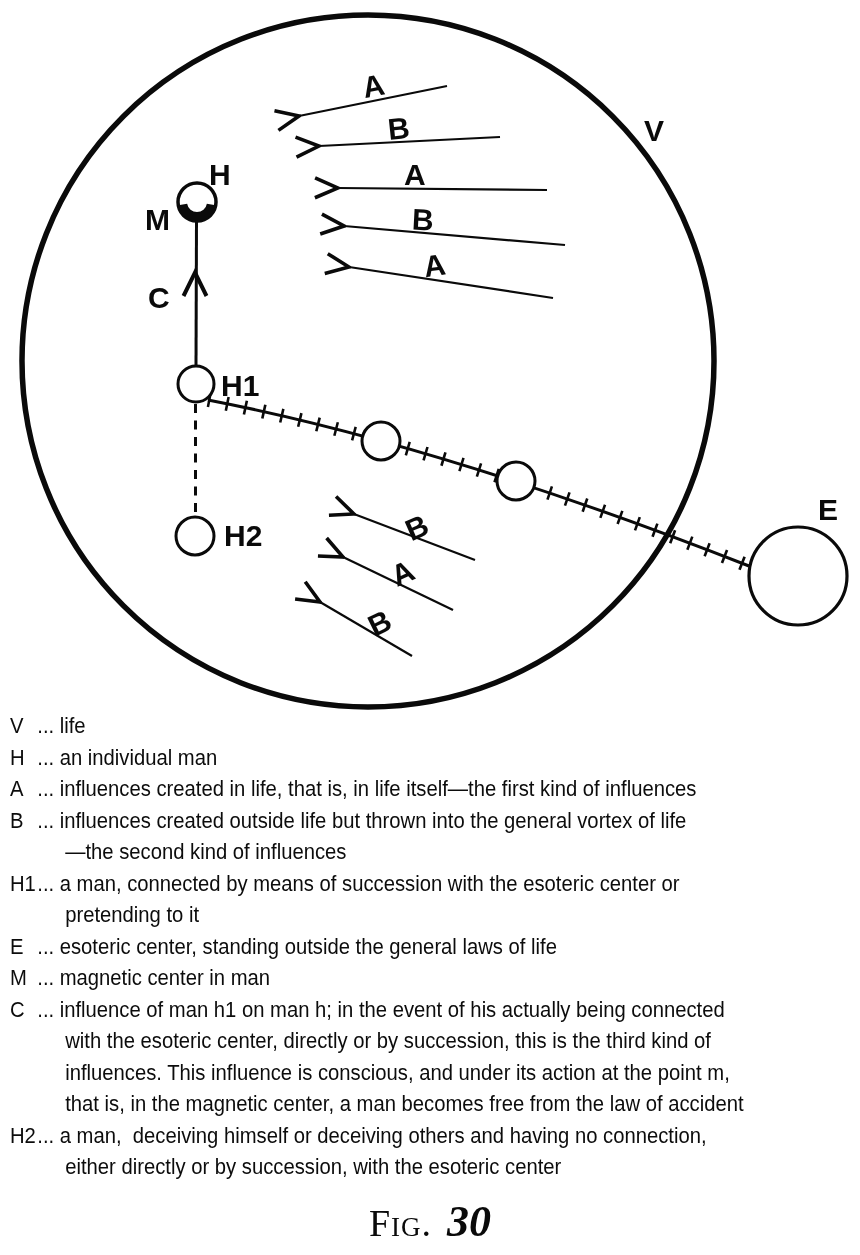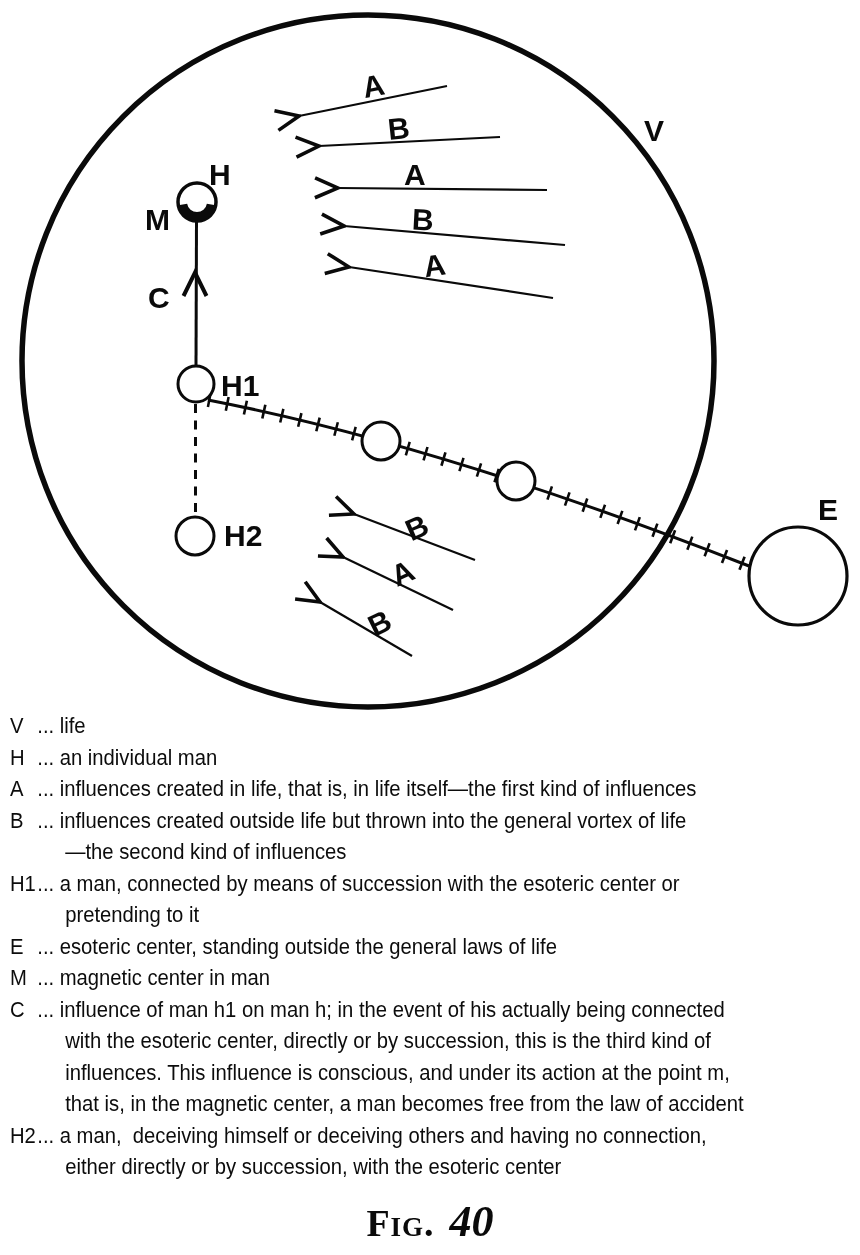--- a/index.html
+++ b/index.html
@@ -11,21 +11,21 @@
   .legend{position:absolute;left:10px;top:710px;width:940px;
           transform:scaleX(0.92);transform-origin:0 0;
           font-size:22px;line-height:31.5px;color:#0c0c0c;}
   .lg-row{display:flex;}
   .lg-key{flex:0 0 54px;width:54px;display:flex;justify-content:space-between;
           padding-right:6px;box-sizing:border-box;}
   .lg-line{white-space:pre;}
   .lg-cont{padding-left:60px;}
   .caption{position:absolute;left:0;top:1196px;width:860px;text-align:center;
            font-family:"Liberation Serif",serif;color:#0a0a0a;}
-  .caption .prefix{font-variant:small-caps;font-weight:bold;font-size:38px;letter-spacing:1px;}
+  .caption .prefix{font-variant:small-caps;font-weight:normal;font-size:38px;letter-spacing:1px;}
   .caption .number{font-style:italic;font-weight:bold;font-size:44px;margin-left:15px;}
 </style>
 </head>
 <body>
 
 <div class="stage">
 
   <svg width="860" height="712" viewBox="0 0 860 712">
     <defs>
       <marker id="arrowhead" markerUnits="userSpaceOnUse" markerWidth="30" markerHeight="24" viewBox="0 0 30 24" refX="2" refY="12" orient="auto">
@@ -197,16 +197,16 @@
             <span>...</span>
           </div>
         <div class="lg-line">a man,  deceiving himself or deceiving others and having no connection,</div>
       </div>
       <div class="lg-line lg-cont">either directly or by succession, with the esoteric center</div>
     </div>
 
   </div>
 
   <div class="caption">
-    <span class="prefix">Fig.</span><span class="number">40</span>
+    <span class="prefix">Fig.</span><span class="number">30</span>
   </div>
 
 </div>
 
 </body></html>

